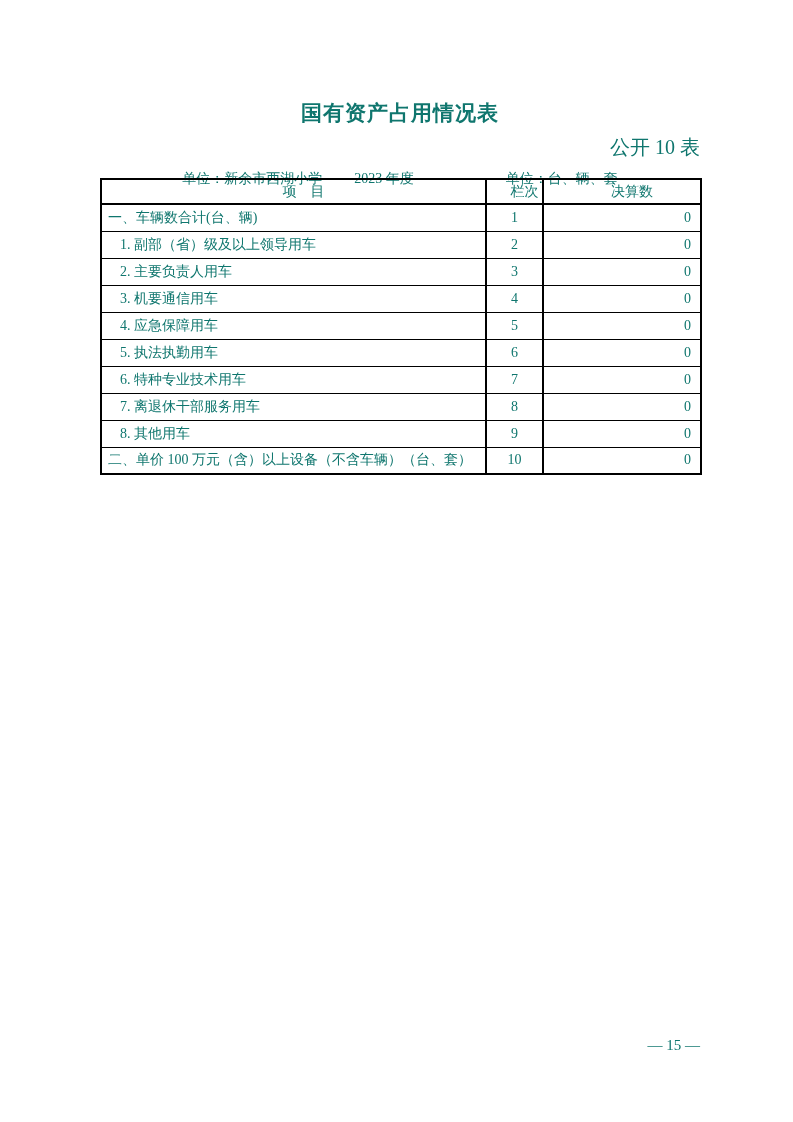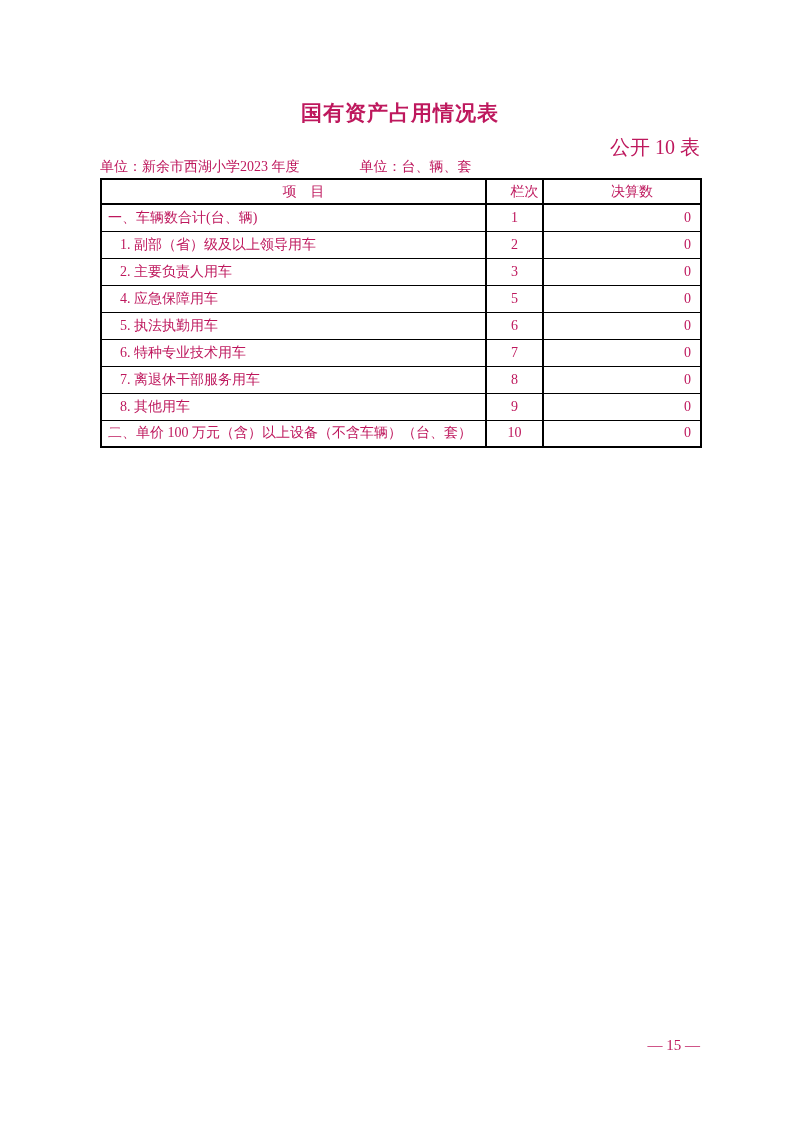--- a/index.html
+++ b/index.html
@@ -4,21 +4,21 @@
 <style>
   * { margin: 0; padding: 0; box-sizing: border-box; }
   html, body { background: #ffffff; }
   .sheet {
     position: relative;
     width: 793px;
     height: 1122px;
     background: #ffffff;
     outline: 1px solid #e8e8e8;
     font-family: "Liberation Serif", "DejaVu Serif", serif;
-    color: #be185d;
+    color: #0f766e;
     overflow: hidden;
   }
   .content {
     position: absolute;
     left: 100px;
     top: 0;
     width: 600px;
     height: 100%;
   }
   .doc-title {
@@ -35,27 +35,28 @@
   }
   .form-no {
     position: absolute;
     top: 139px;
     right: 0;
     font-size: 20px;
     line-height: 16px;
   }
   .info-row {
     position: absolute;
-    top: 158px;
+    top: 170px;
     left: 0;
     width: 100%;
     display: flex;
-    justify-content: flex-start;
+    justify-content: center;
     font-size: 14px;
     line-height: 17px;
+    gap: 32px;
   }
   .info-row .mid { padding-right: 60px; }
   table.assets {
     position: absolute;
     top: 178px;
     left: 0;
     width: 600px;
     border-collapse: collapse;
     table-layout: fixed;
     font-size: 14px;
@@ -135,20 +136,25 @@
           <td class="label">1. 副部（省）级及以上领导用车</td>
           <td class="col-no">2</td>
           <td class="value">0</td>
         </tr>
         <tr class="indent">
           <td class="label">2. 主要负责人用车</td>
           <td class="col-no">3</td>
           <td class="value">0</td>
         </tr>
         <tr class="indent">
+          <td class="label">3. 机要通信用车</td>
+          <td class="col-no">4</td>
+          <td class="value">0</td>
+        </tr>
+        <tr class="indent">
           <td class="label">4. 应急保障用车</td>
           <td class="col-no">5</td>
           <td class="value">0</td>
         </tr>
         <tr class="indent">
           <td class="label">5. 执法执勤用车</td>
           <td class="col-no">6</td>
           <td class="value">0</td>
         </tr>
         <tr class="indent">

